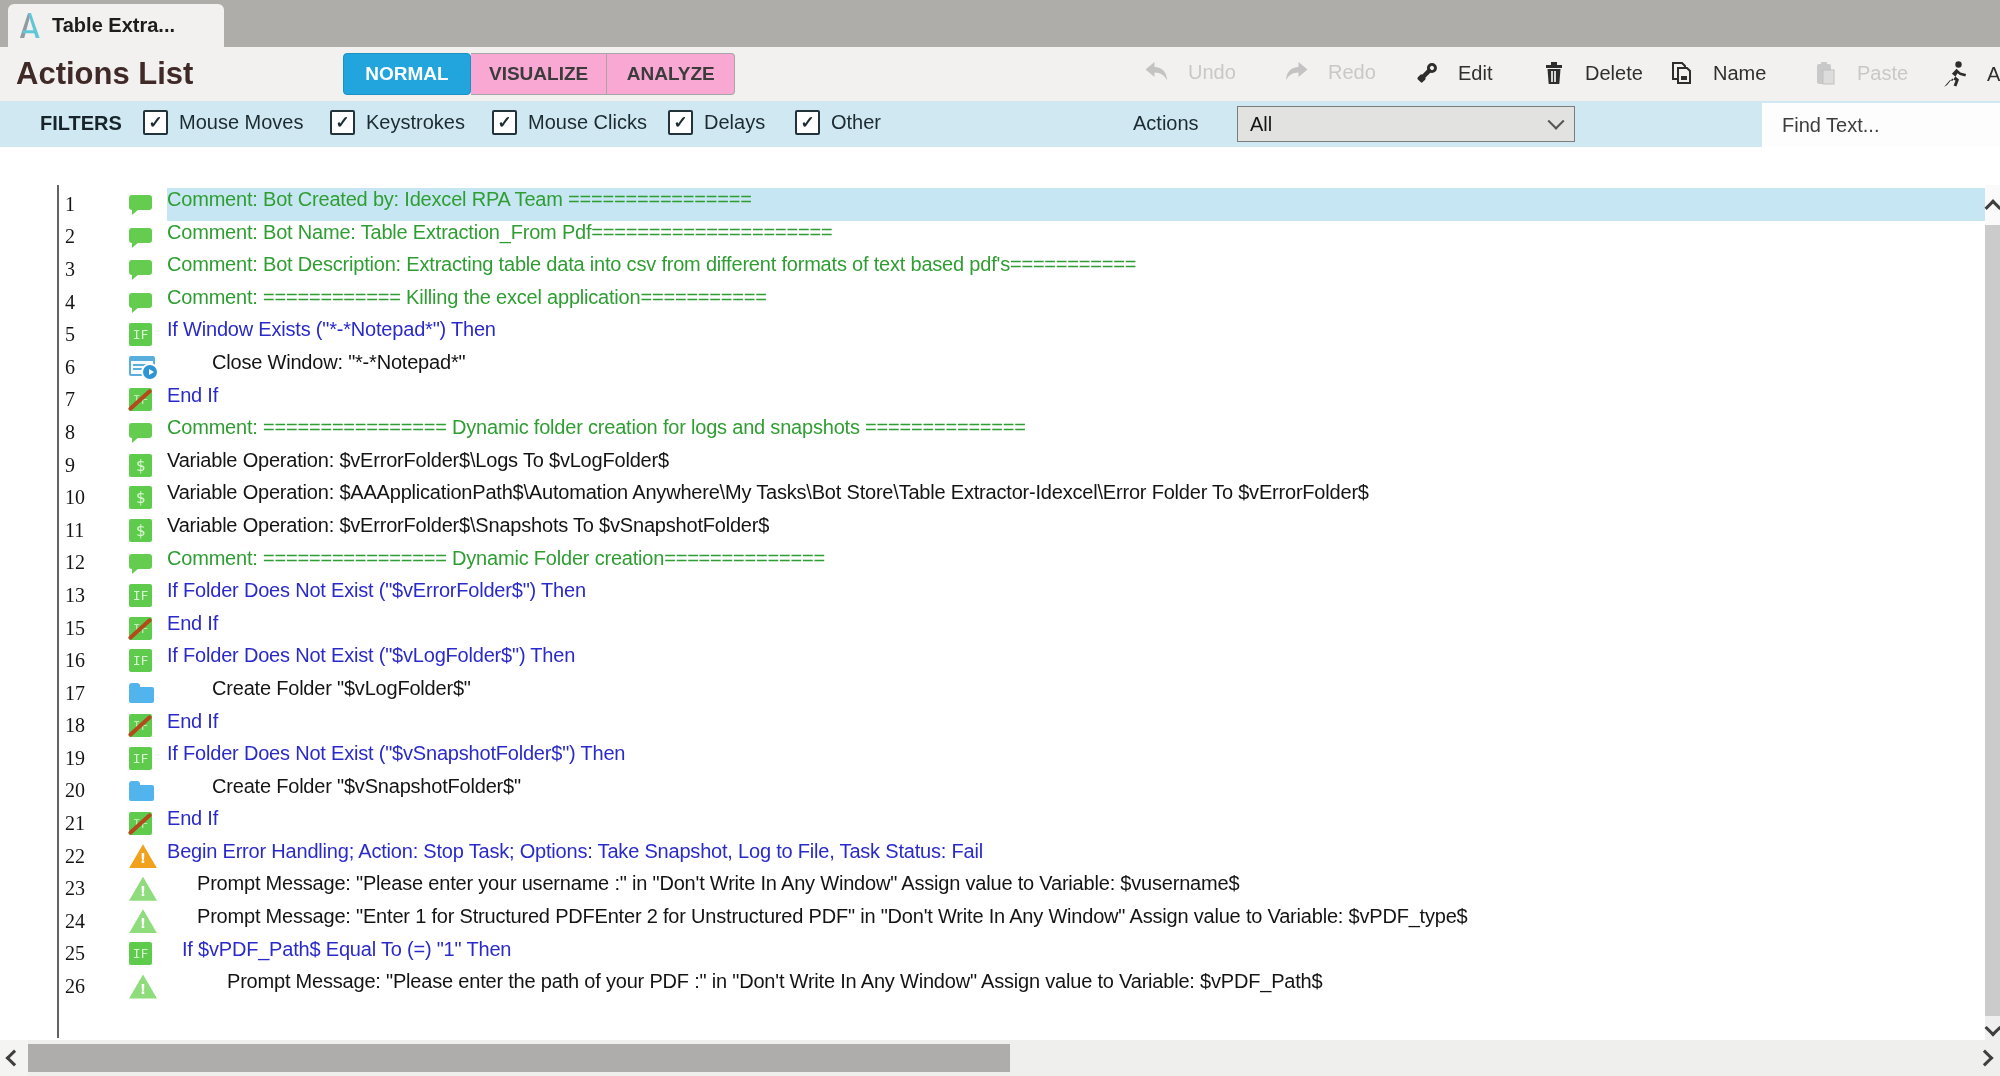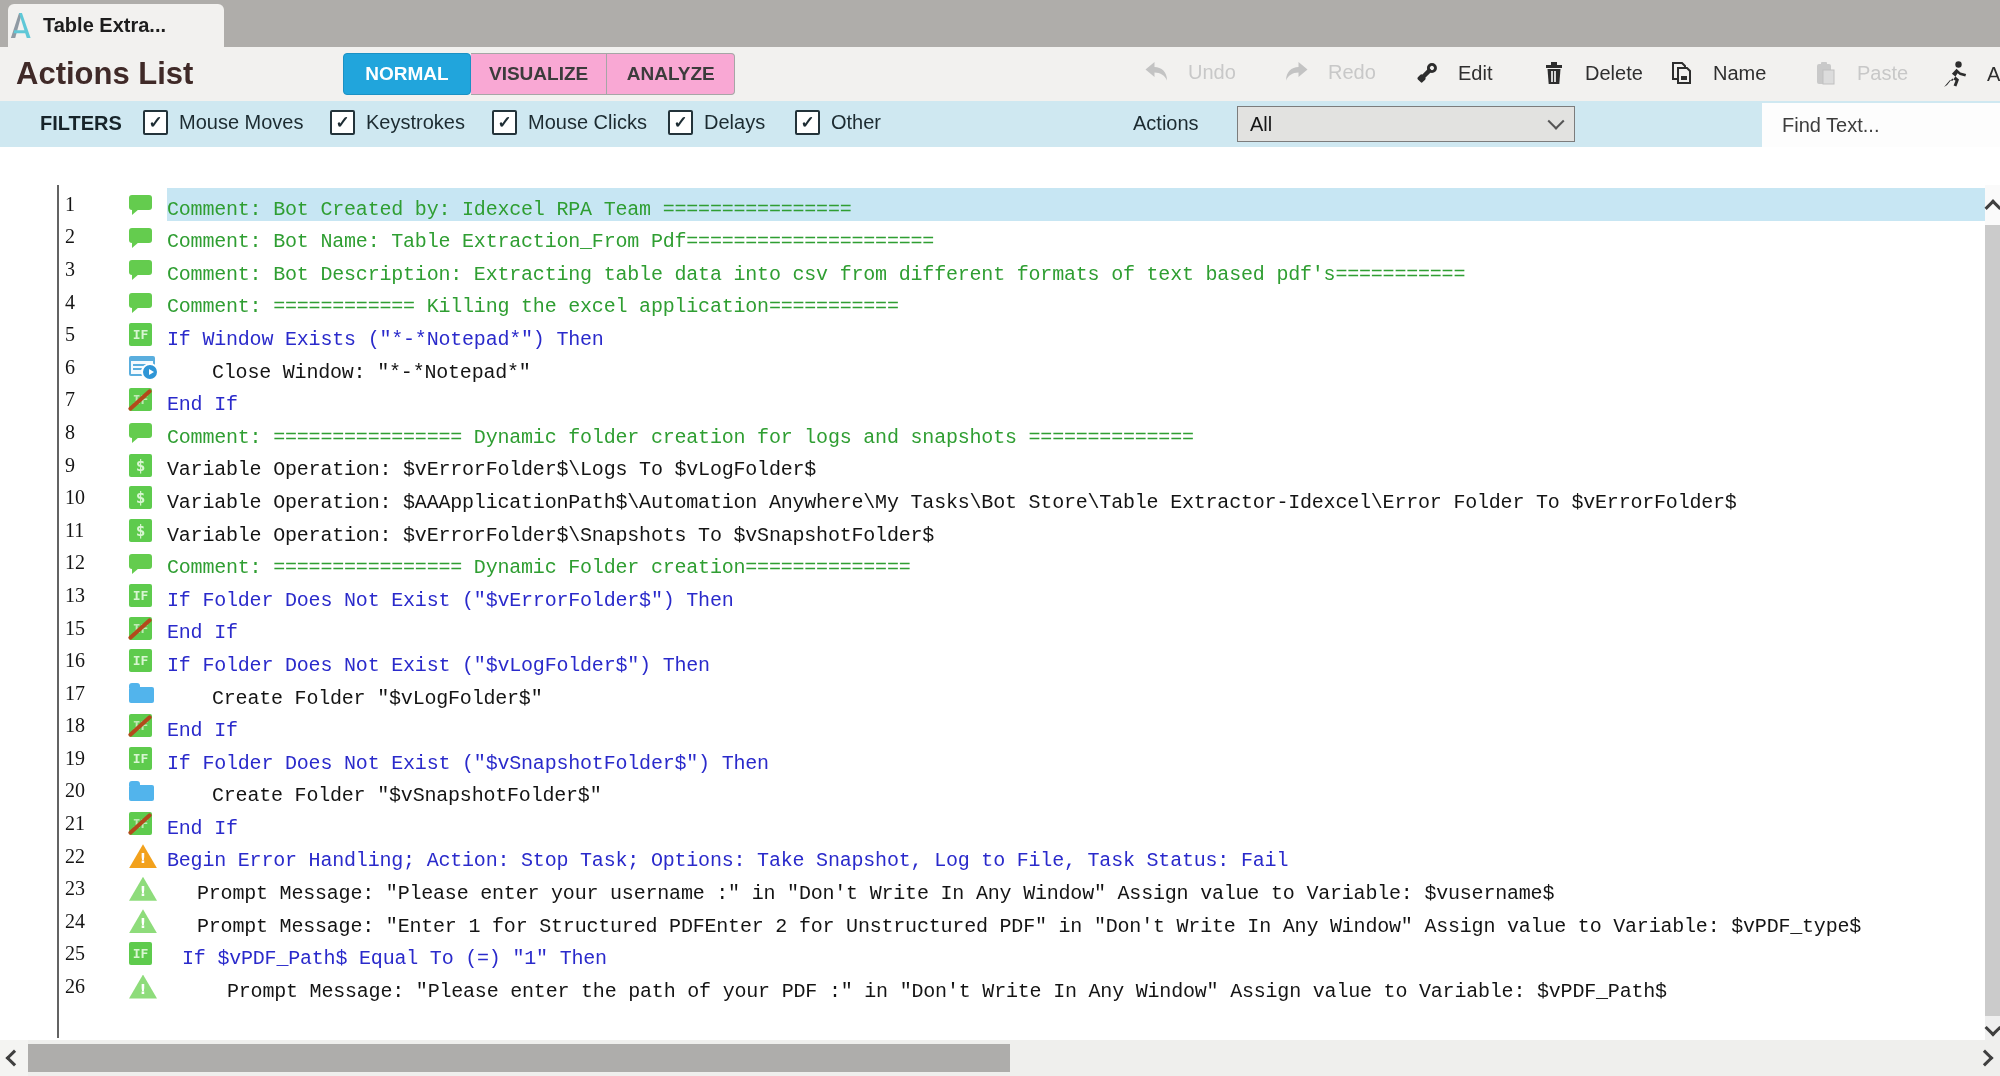--- a/index.html
+++ b/index.html
@@ -3,21 +3,21 @@
 <meta charset="utf-8">
 <style>
   html,body{margin:0;padding:0;background:#888;}
   .screen{position:relative;width:2000px;height:1076px;overflow:hidden;background:#fff;
           font-family:"Liberation Sans",sans-serif;-webkit-font-smoothing:antialiased;}
 
   
   .tabbar{position:absolute;left:0;top:0;width:100%;height:47px;background:#afadaa;}
   .tab{position:absolute;left:8px;top:4px;width:216px;height:43px;background:#f2f1ef;
        border-radius:6px 6px 0 0;display:flex;align-items:center;gap:10px;
-       box-sizing:border-box;cursor:pointer;text-align:center;}
+       padding-left:9px;box-sizing:border-box;cursor:pointer;text-align:center;}
   .tab-title{font-weight:bold;font-size:20px;color:#1d1d1d;}
 
   
   .header{position:absolute;left:0;top:47px;width:100%;height:54px;background:#f2f1ef;}
   .page-title{position:absolute;left:16px;top:9px;font-size:31px;font-weight:bold;color:#402a28;}
   .modes{position:absolute;left:343px;top:6px;height:42px;display:flex;}
   .mode-btn{min-width:128px;padding:0 18px;display:flex;align-items:center;justify-content:center;
             background:#f9a8d4;border:1px solid #a6a6a6;border-left-width:0;font-weight:bold;
             font-size:19px;color:#3c3c3c;box-sizing:border-box;cursor:pointer;}
   .mode-btn:first-child{border-left-width:1px;border-radius:4px 0 0 4px;}
@@ -47,33 +47,33 @@
         font-family:"Liberation Sans",sans-serif;}
   .find-box::placeholder{color:#3d3d3d;opacity:1;}
 
   
   .list{position:absolute;left:0;top:147px;width:100%;height:893px;background:#fff;overflow:hidden;}
   .vline{position:absolute;left:57px;top:38px;width:2px;height:853px;background:#636363;}
   .rows{position:absolute;left:0;top:41px;right:15px;}
   .row{display:flex;align-items:center;height:32.6px;padding-left:65px;cursor:pointer;}
   .num{width:64px;flex:none;font-family:"Liberation Serif",serif;font-size:20px;color:#141414;}
   .icon{width:38px;flex:none;display:flex;align-items:center;}
-  .rtw{flex:1;align-self:stretch;display:flex;align-items:flex-end;min-width:0;font-family:Liberation Mono, monospace;}
+  .rtw{flex:1;align-self:stretch;display:flex;align-items:flex-start;min-width:0;}
   .row.selected .rtw{background:#c7e6f3;}
   .row-text{font-size:20px;letter-spacing:-0.2px;white-space:nowrap;}
   .t-comment .row-text{color:#2f9e32;}
   .t-condition .row-text{color:#2a2acb;}
   .t-action .row-text{color:#141414;}
 
   
   .cmt{position:relative;width:23px;height:15px;background:#64cc4e;border-radius:3px;margin-top:-3px;}
   .cmt::after{content:"";position:absolute;left:3px;bottom:-5px;border-top:6px solid #64cc4e;
               border-right:7px solid transparent;}
   .sq{width:23px;height:23px;background:#5ecb4d;border-radius:2px;display:flex;align-items:center;
-      justify-content:center;font-family:"DejaVu Sans Mono",monospace;font-size:13px;font-weight:bold;
+      justify-content:center;font-family:"DejaVu Sans Mono",monospace;font-size:13px;font-weight:normal;
       color:#d9f6d2;position:relative;box-sizing:border-box;}
   .sq.dollar{font-size:16px;}
   .sq.endsq{color:#bfeab4;overflow:visible;}
   .slash{position:absolute;left:-4px;top:10px;width:30px;height:4px;background:#b24a1b;
          transform:rotate(-42deg);border-radius:2px;}
   .win{position:relative;width:26px;height:20px;background:#f4fafe;border:2px solid #5aaede;
        border-radius:2px;box-sizing:border-box;margin-top:-2px;}
   .win::before{content:"";position:absolute;top:0;left:0;right:0;height:3px;background:#5aaede;}
   .win .l1,.win .l2{position:absolute;left:2px;height:2px;background:#5aaede;}
   .win .l1{top:6px;width:13px;}

